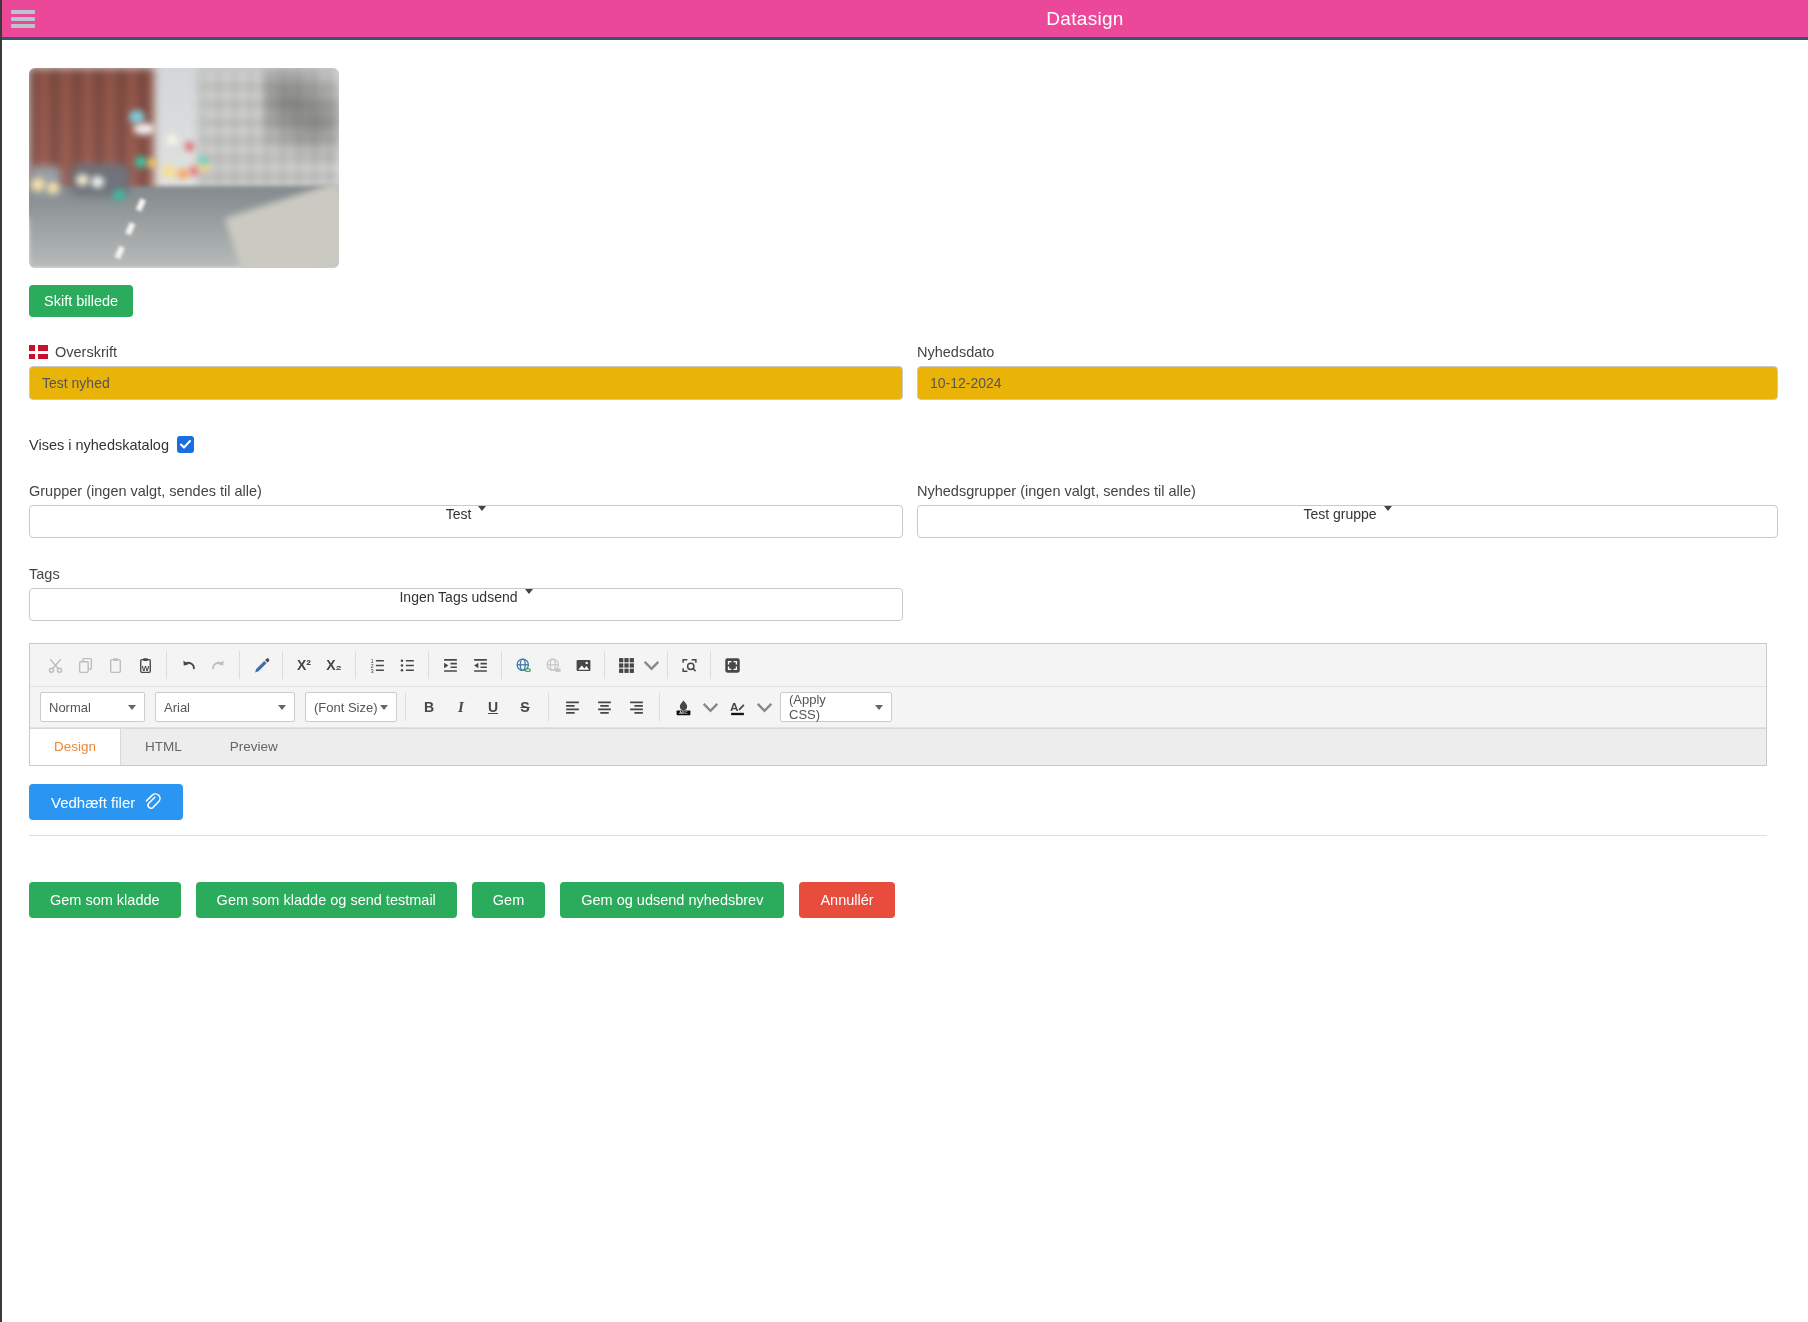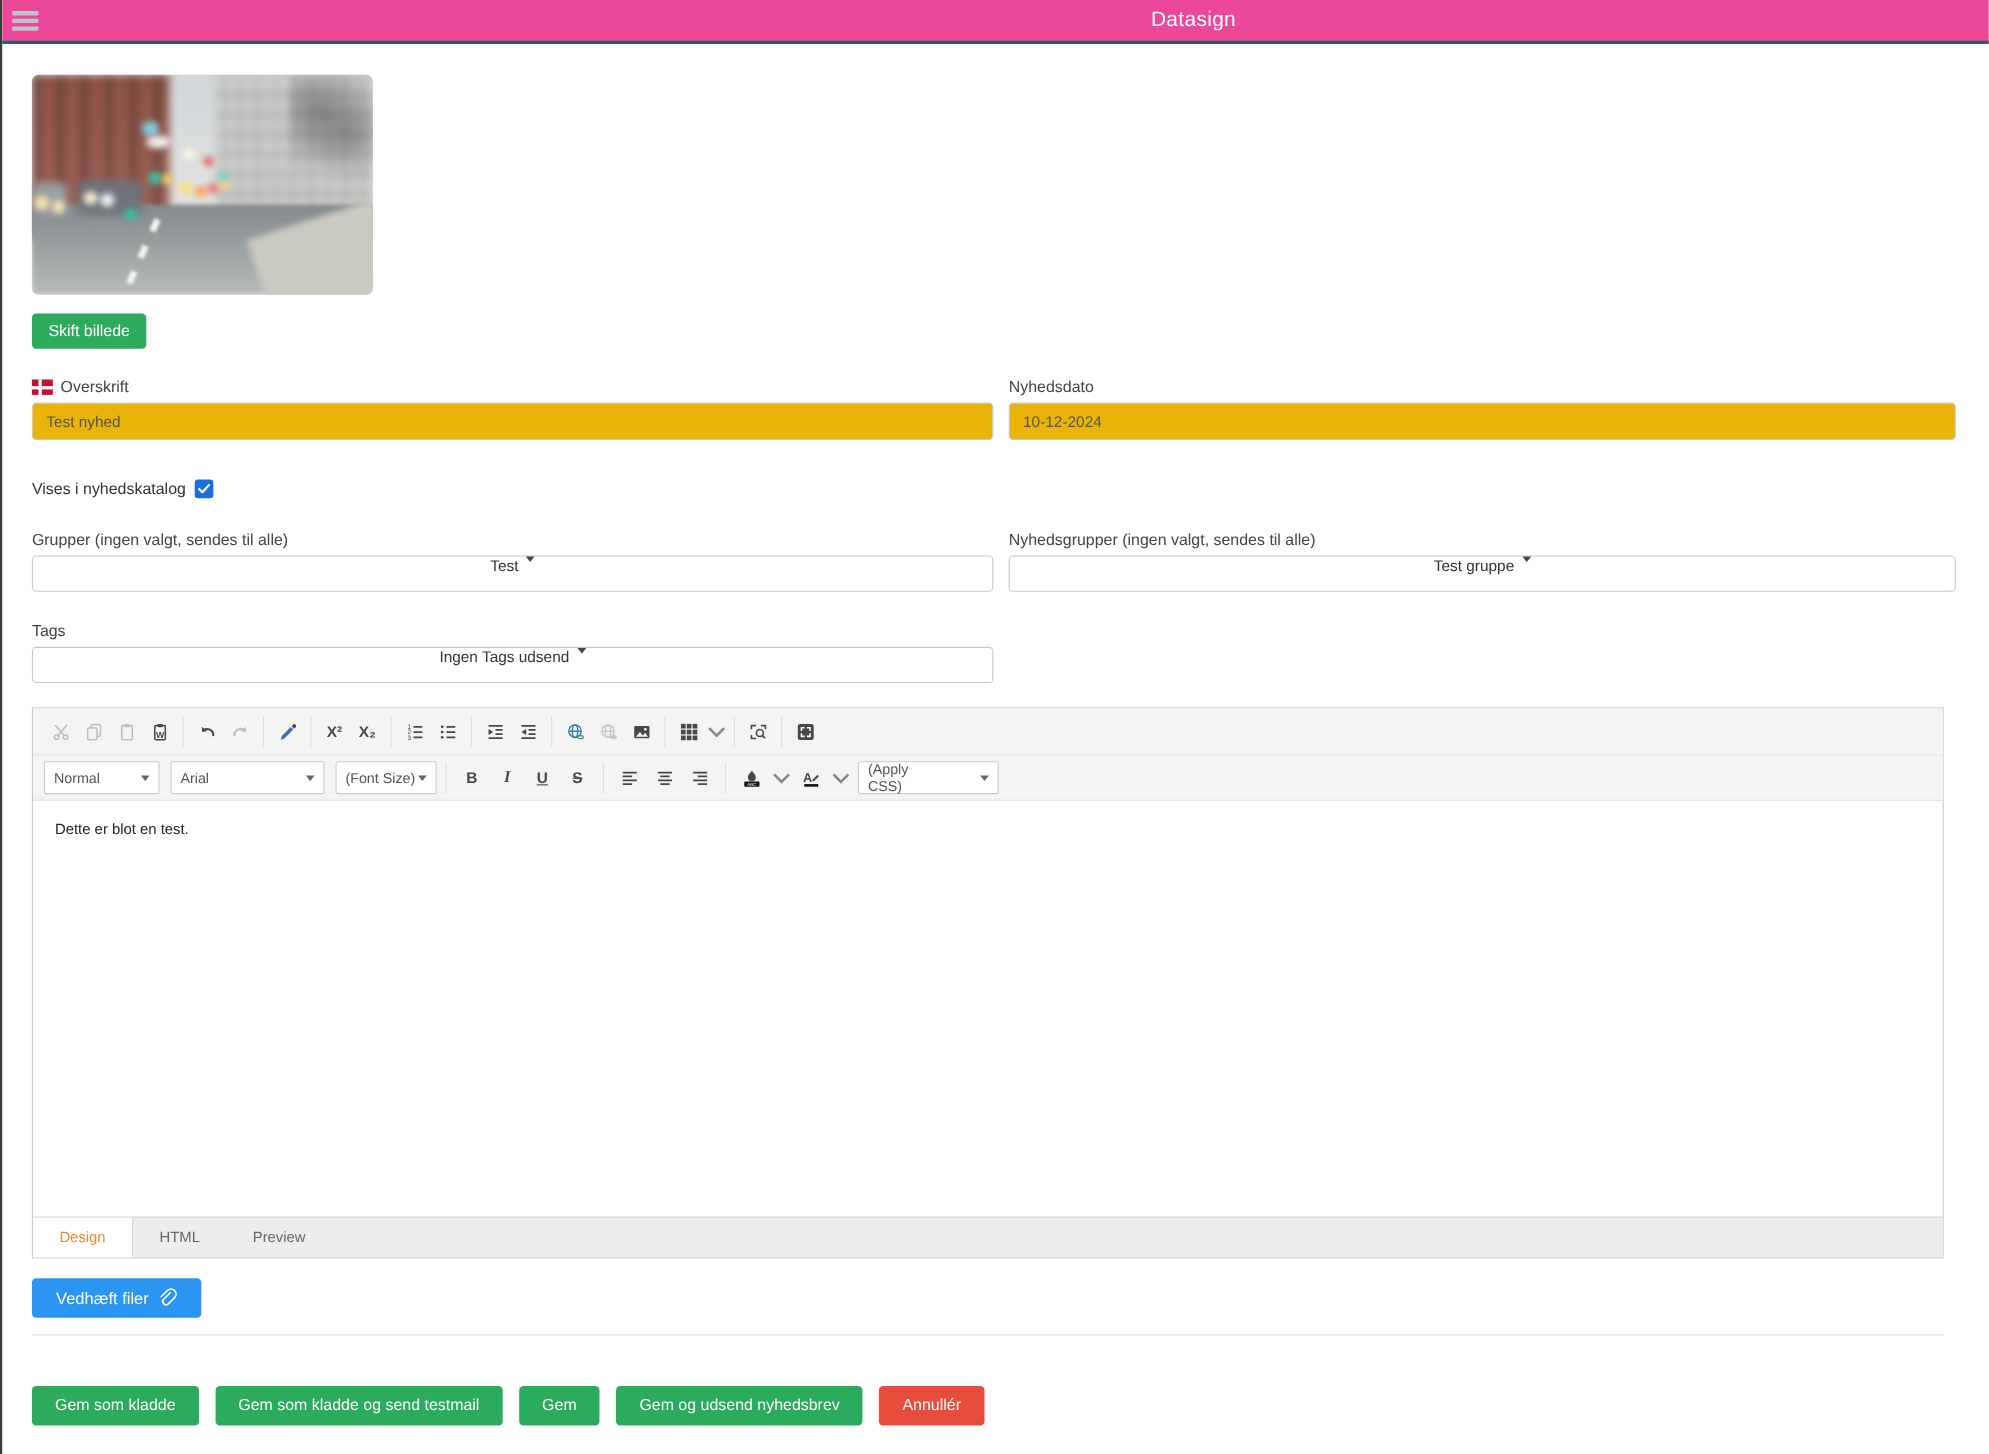--- a/index.html
+++ b/index.html
@@ -86,21 +86,21 @@
   .glyph { font-size:14px; font-weight:bold; color:#474747; }
   .glyph.i { font-style:italic; font-family:"Liberation Serif",serif; font-size:15px; }
   .glyph.u { text-decoration:underline; }
   .glyph.s { text-decoration:line-through; }
   .tb-select { height:30px; background:#fff; border:1px solid #ccc; border-radius:2px; display:flex;
     align-items:center; justify-content:space-between; padding:0 8px; font-size:13px; color:#555; cursor:pointer; }
   .sel-caret { width:0; height:0; border-left:4px solid transparent; border-right:4px solid transparent; border-top:5px solid #666; }
   .w-format { width:105px; margin-right:8px; }
   .w-font { width:140px; margin-right:8px; }
   .w-size { width:92px; }
-  .w-css { width:128px; margin-left:4px;gap:40px; }
+  .w-css { width:112px; margin-left:4px;gap:40px; }
   .editor-body { height:378px; padding:18px 20px; font-size:13.5px; color:#222; cursor:text; }
   .editor-tabs { display:flex; height:37px; background:#ededed; border-top:1px solid #d8d8d8; }
   .etab { line-height:36px; padding:0 24px; font-size:13.5px; color:#666; cursor:pointer; background:transparent; border:none; font-family:inherit; }
   .etab.active { background:#fff; color:#ef8733; border-right:1px solid #d8d8d8; }
 
   .attach { margin-top:18px; }
   .divider { margin-top:15px; width:1738px; border:none; border-top:1px solid #ddd; }
 </style>
 </head>
 <body>
@@ -413,23 +413,20 @@
           <svg width="10" height="7" viewBox="0 0 10 7" fill="none" stroke="#888" stroke-width="1.4">
             <path d="M1 1.4l4 4 4-4"></path>
           </svg>
         </button>
       <div class="tb-select w-css">
         <span>(Apply CSS)</span>
         <span class="sel-caret"></span>
       </div>
     </div>
 
-    <div class="editor-body">
-      <p>Dette er blot en test.</p>
-    </div>
 
     <div class="editor-tabs">
       <button class="etab active">Design</button>
       <button class="etab">HTML</button>
       <button class="etab">Preview</button>
     </div>
   </div>
 
   
   <button class="btn btn-blue attach">

